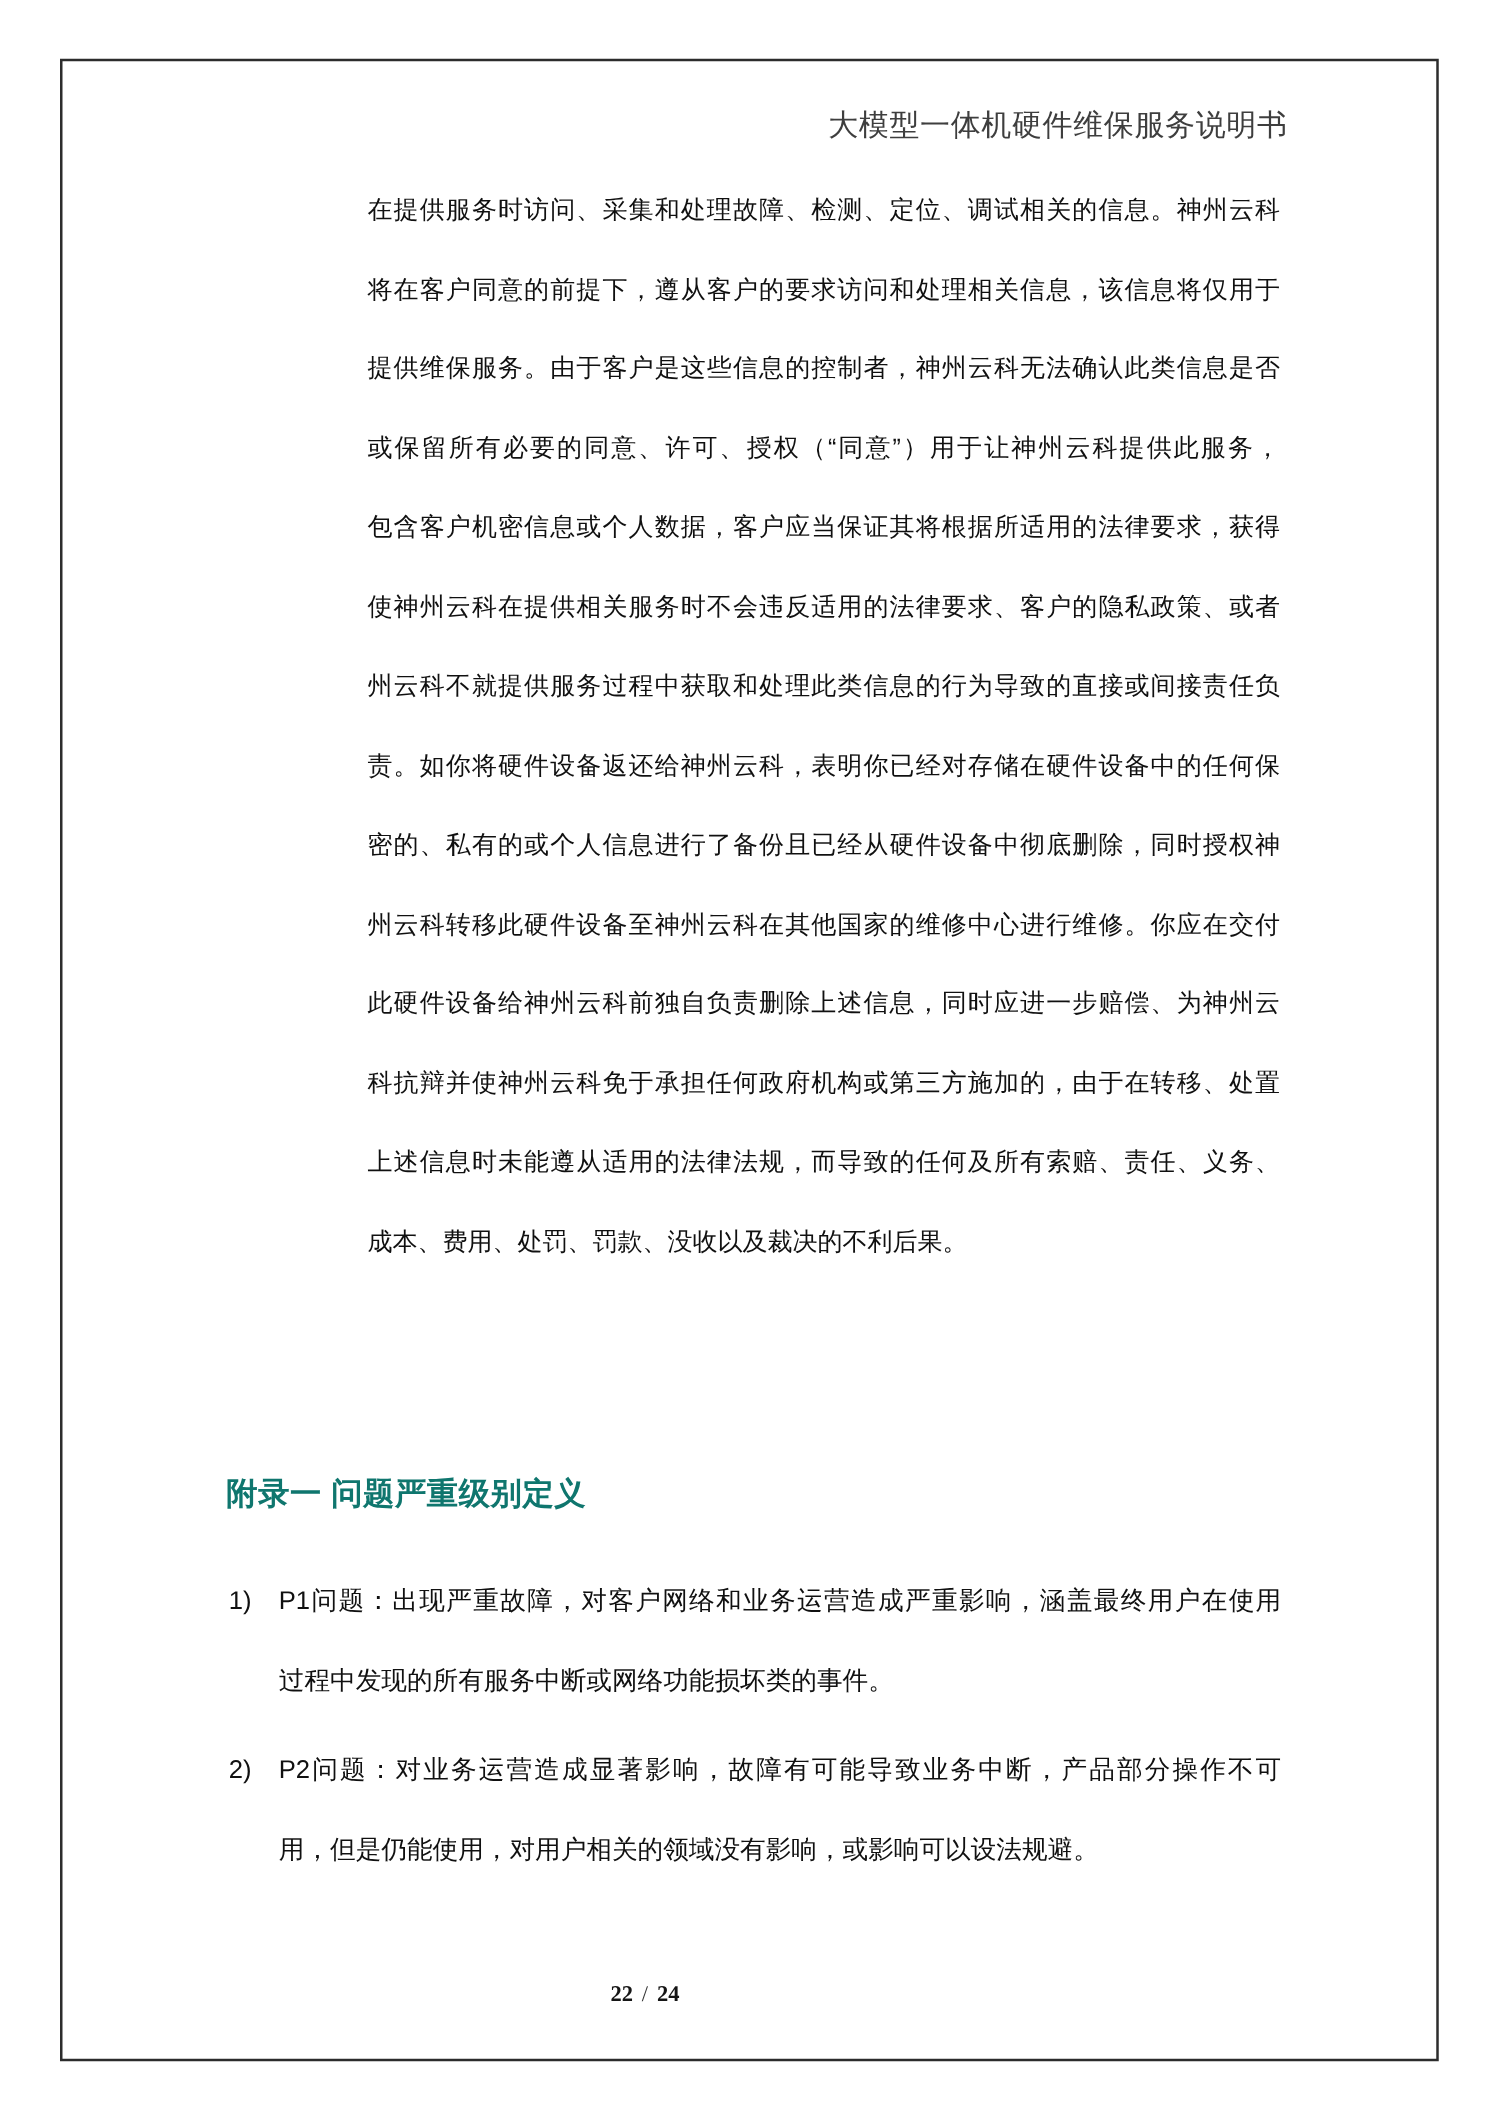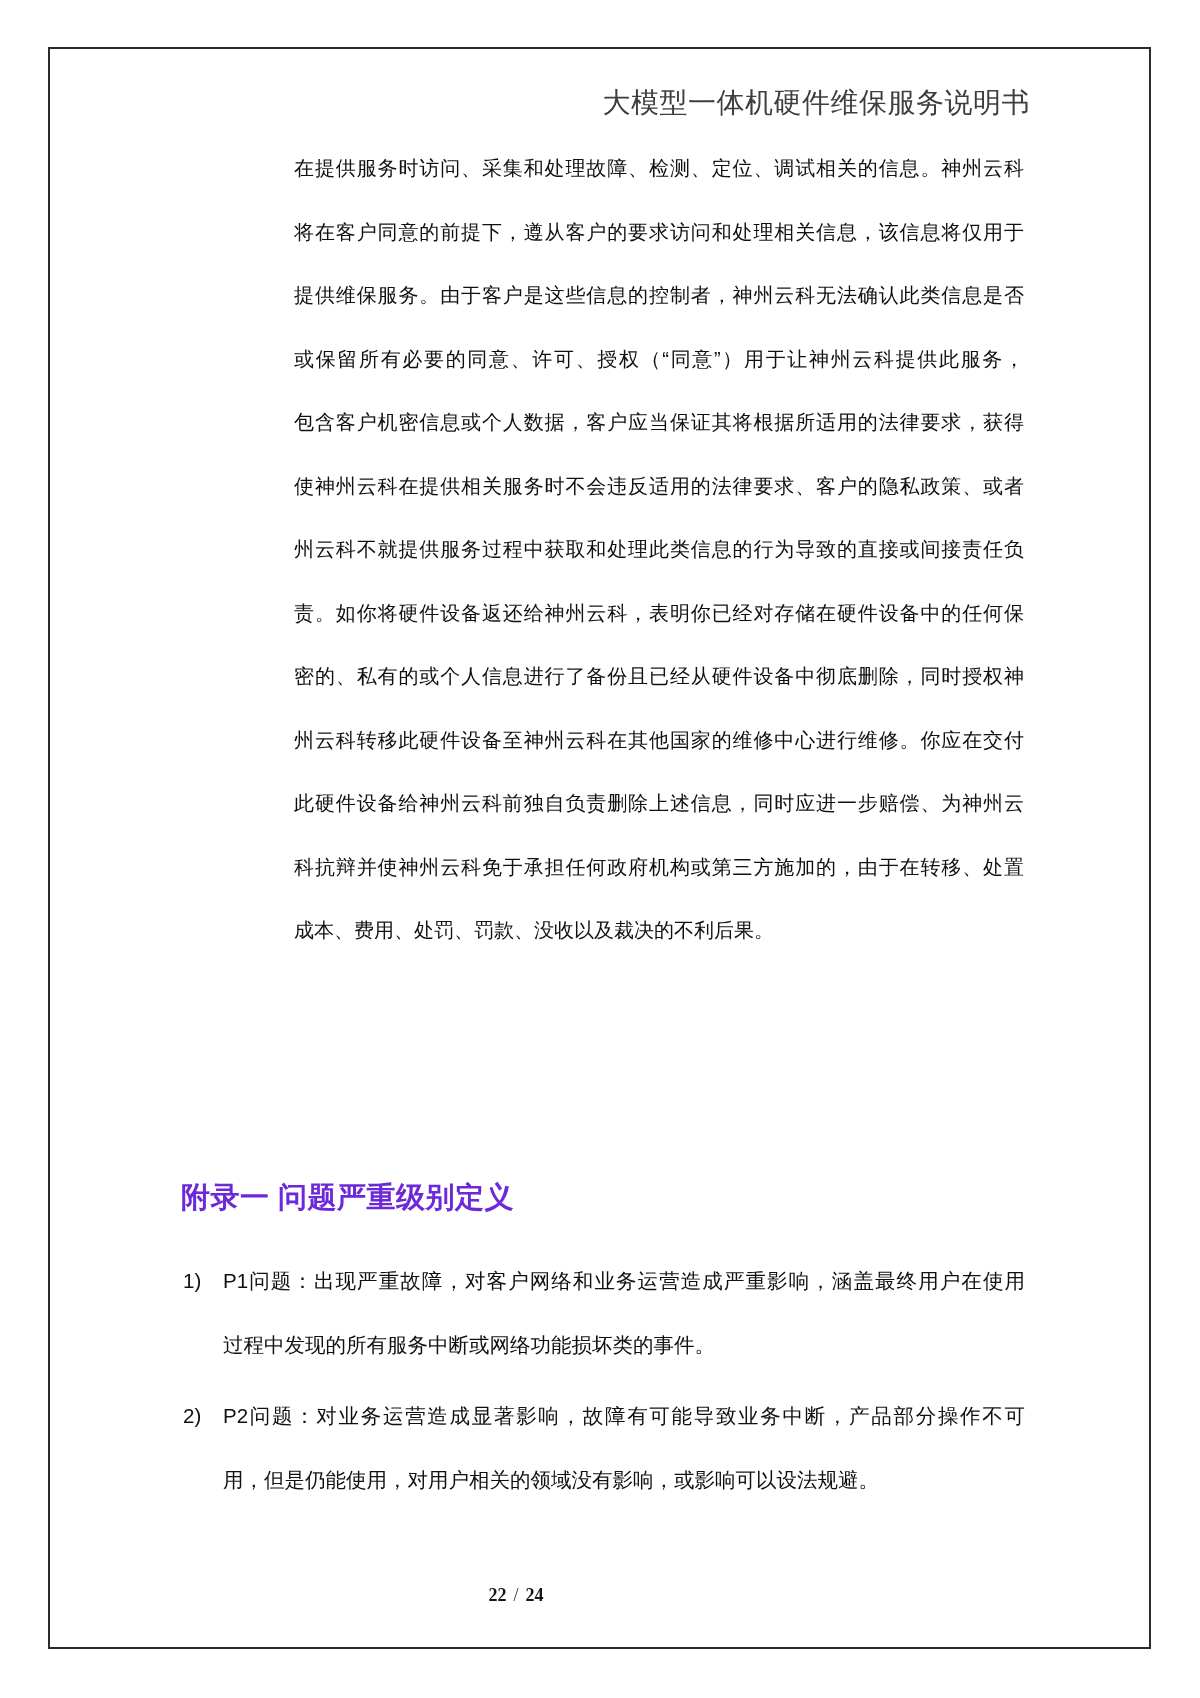--- a/index.html
+++ b/index.html
@@ -25,21 +25,21 @@
     border: 2px solid #2c2c2c;
     background: transparent;
   }
   .header {
     position: absolute;
     left: 0;
     top: 84px;
     width: 1030px;
     text-align: right;
     font-family: "Liberation Serif", serif;
-    font-size: 28px;
+    font-size: 24px;
     letter-spacing: 0.5px;
     color: #3e3e3e;
   }
   .para {
     position: absolute;
     left: 294px;
     top: 137px;
     width: 730px;
     font-size: 20px;
     line-height: 63.5px;
@@ -54,24 +54,24 @@
   }
   .lline {
     text-align: left;
     text-align-last: left;
   }
   .appendix-heading {
     position: absolute;
     left: 181px;
     top: 1178px;
     margin: 0;
-    font-size: 29px;
+    font-size: 25px;
     font-weight: 700;
     letter-spacing: 0.5px;
-    color: #6d28d9;
+    color: #0f766e;
   }
   .list-item {
     position: absolute;
     left: 183px;
     width: 842px;
     display: flex;
     align-items: flex-start;
     font-size: 20.5px;
     line-height: 63.5px;
     font-weight: 500;
@@ -121,20 +121,21 @@
     <div class="jline">提供维保服务。由于客户是这些信息的控制者，神州云科无法确认此类信息是否</div>
     <div class="jline">或保留所有必要的同意、许可、授权（“同意”）用于让神州云科提供此服务，</div>
     <div class="jline">包含客户机密信息或个人数据，客户应当保证其将根据所适用的法律要求，获得</div>
     <div class="jline">使神州云科在提供相关服务时不会违反适用的法律要求、客户的隐私政策、或者</div>
     <div class="jline">州云科不就提供服务过程中获取和处理此类信息的行为导致的直接或间接责任负</div>
     <div class="jline">责。如你将硬件设备返还给神州云科，表明你已经对存储在硬件设备中的任何保</div>
     <div class="jline">密的、私有的或个人信息进行了备份且已经从硬件设备中彻底删除，同时授权神</div>
     <div class="jline">州云科转移此硬件设备至神州云科在其他国家的维修中心进行维修。你应在交付</div>
     <div class="jline">此硬件设备给神州云科前独自负责删除上述信息，同时应进一步赔偿、为神州云</div>
     <div class="jline">科抗辩并使神州云科免于承担任何政府机构或第三方施加的，由于在转移、处置</div>
+    <div class="jline">上述信息时未能遵从适用的法律法规，而导致的任何及所有索赔、责任、义务、</div>
     <div class="lline">成本、费用、处罚、罚款、没收以及裁决的不利后果。</div>
   </div>
 
   <h1 class="appendix-heading">附录一 问题严重级别定义</h1>
 
   <div class="list-item item-1">
     <span class="list-num">1)</span>
     <div class="li-text">
       <div class="jline">P1问题：出现严重故障，对客户网络和业务运营造成严重影响，涵盖最终用户在使用</div>
       <div class="lline">过程中发现的所有服务中断或网络功能损坏类的事件。</div>

